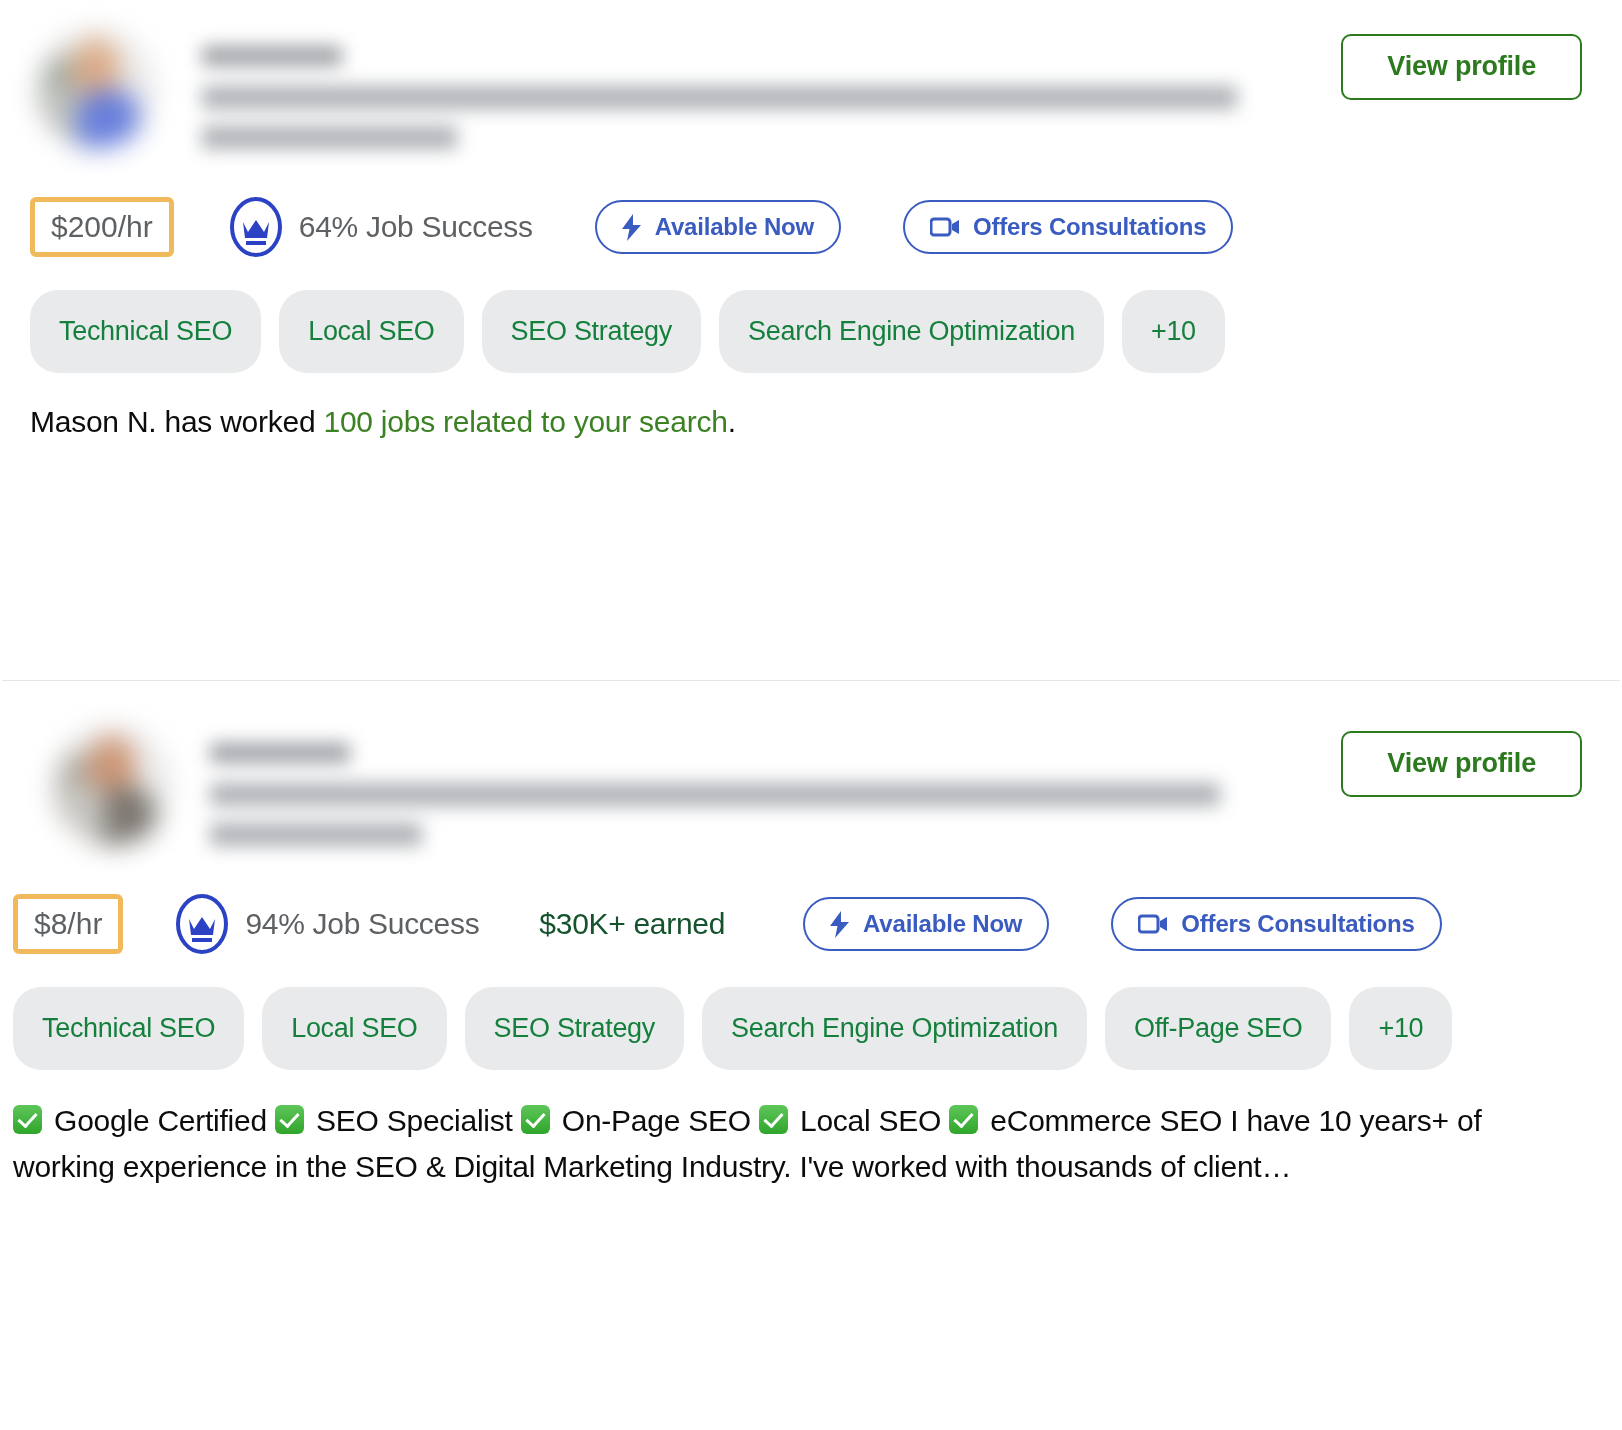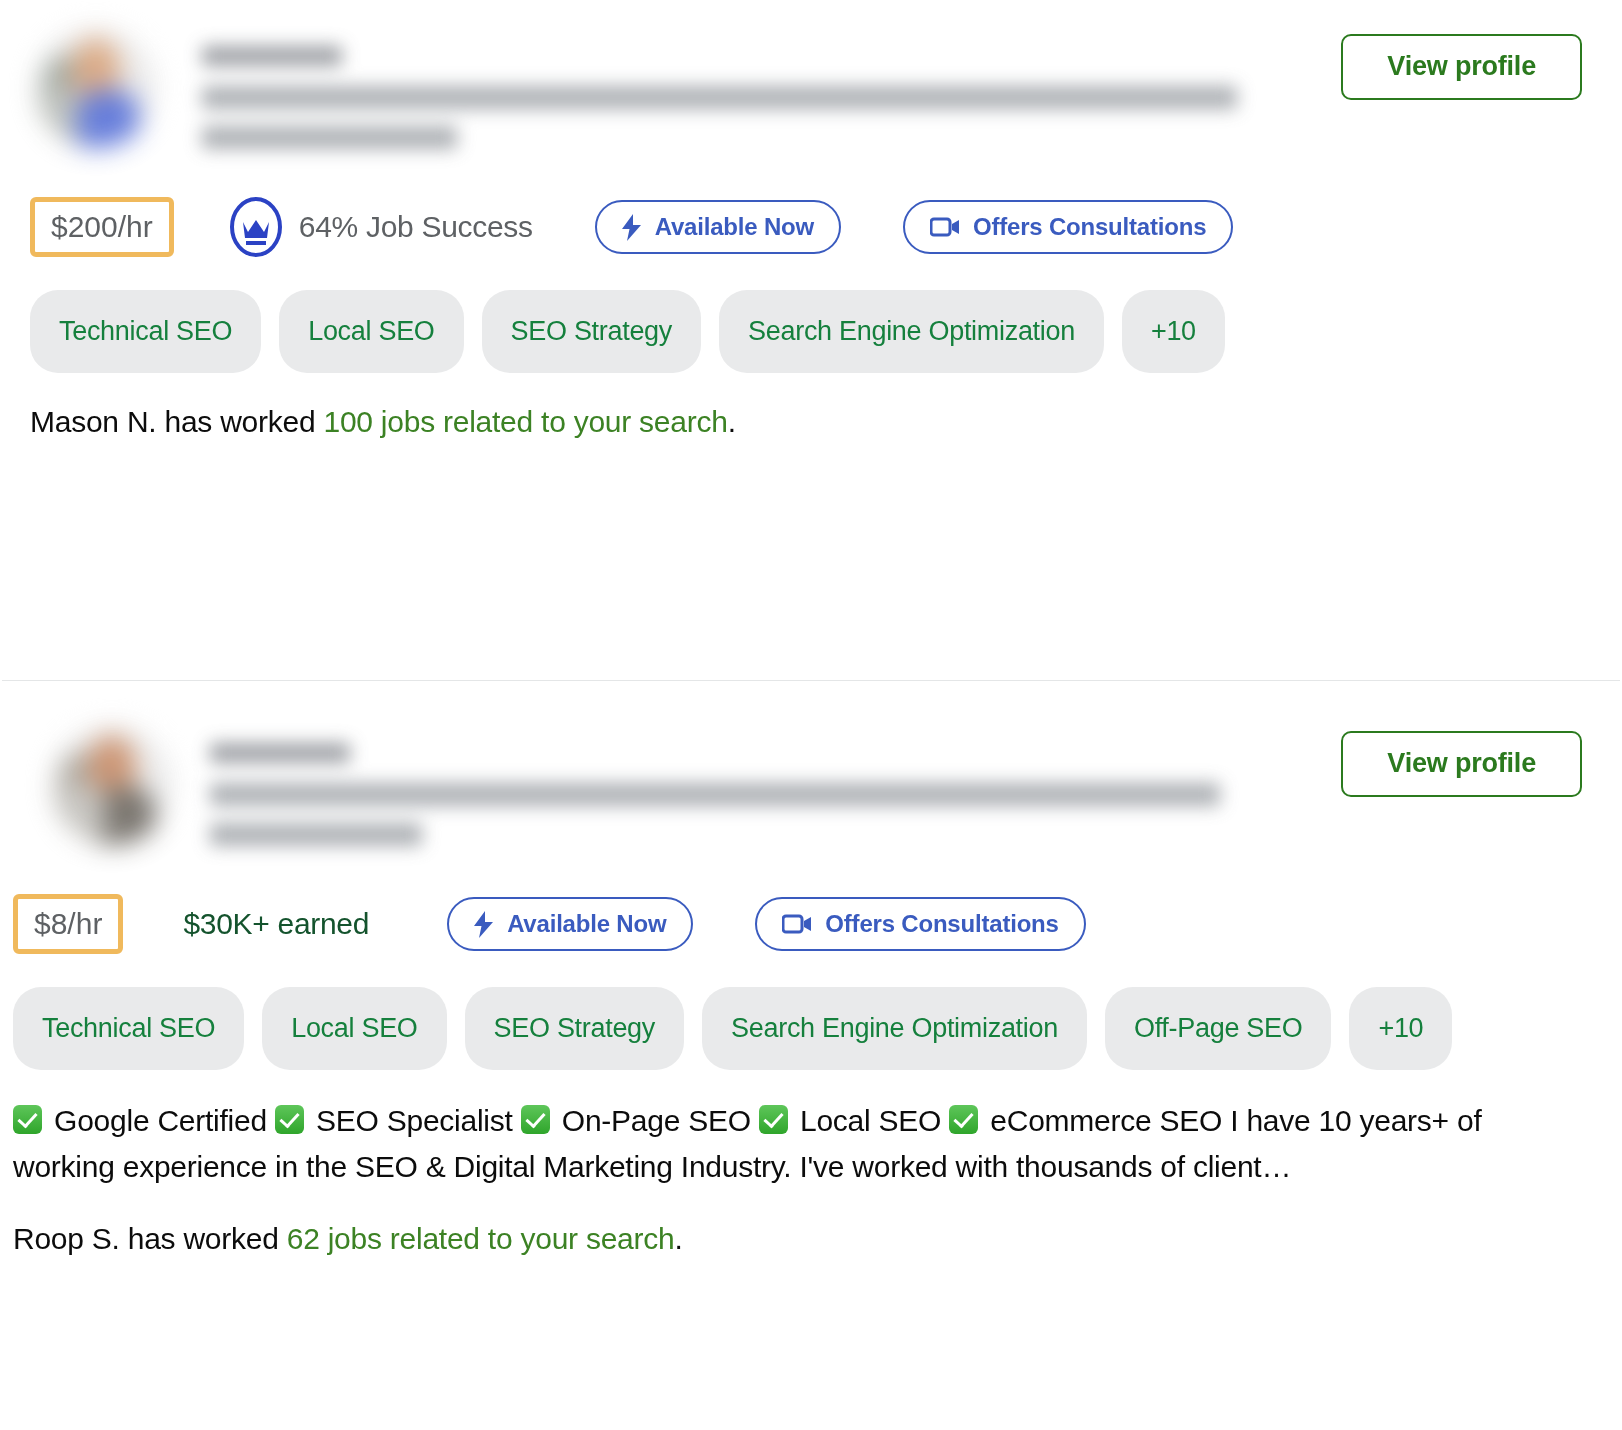--- a/index.html
+++ b/index.html
@@ -325,20 +325,30 @@
         <div class="hl-name"></div>
         <div class="hl-title-1 short"></div>
         <div class="hl-title-2 wide"></div>
       </div>
       <button class="view-profile">View profile</button>
     </div>
 
     <div class="stats-row" style="margin-left:-17px;">
       <div class="rate-badge">$8/hr</div>
 
+      <div class="jss" style="margin-left:52px;">
+        <span class="jss-badge">
+          <svg width="54" height="62" viewBox="0 0 54 62">
+            <ellipse cx="27" cy="31" rx="24" ry="28" fill="none" stroke="#2b42c4" stroke-width="4"></ellipse>
+            <path d="M14 26 L19 36 L27 24 L35 36 L40 26 L38 42 L16 42 Z" fill="#2b42c4"></path>
+            <rect x="17" y="45" width="20" height="4" fill="#2b42c4"></rect>
+          </svg>
+        </span>
+        <span class="jss-text">94% Job Success</span>
+      </div>
 
       <div class="earned" style="margin-left:60px;">$30K+ earned</div>
 
       <div class="pill" style="margin-left:78px;">
         <span>
           <svg width="20" height="27" viewBox="0 0 20 27">
             <path d="M11 0 L0 15 L7.5 15 L5 27 L19 11 L11 11 Z" fill="#3a5bbf"></path>
           </svg>
         </span>
         <span>Available Now</span>
@@ -359,18 +369,15 @@
       <span class="tag">Technical SEO</span>
       <span class="tag">Local SEO</span>
       <span class="tag">SEO Strategy</span>
       <span class="tag">Search Engine Optimization</span>
       <span class="tag">Off-Page SEO</span>
       <span class="tag">+10</span>
     </div>
 
     <div class="desc" id="desc-2" style="margin-left:-17px;"><span class="check-emoji"></span> Google Certified <span class="check-emoji"></span> SEO Specialist <span class="check-emoji"></span> On-Page SEO <span class="check-emoji"></span> Local SEO <span class="check-emoji"></span> eCommerce SEO I have 10 years+ of working experience in the SEO &amp; Digital Marketing Industry. I've worked with thousands of client…</div>
 
-    <div class="jobs-line" style="margin-left:-17px;">
-      <span>Roop S. has worked </span><span class="jobs-link">62 jobs related to your search</span><span>.</span>
-    </div>
   </div>
 
 </div>
 
 </body></html>

